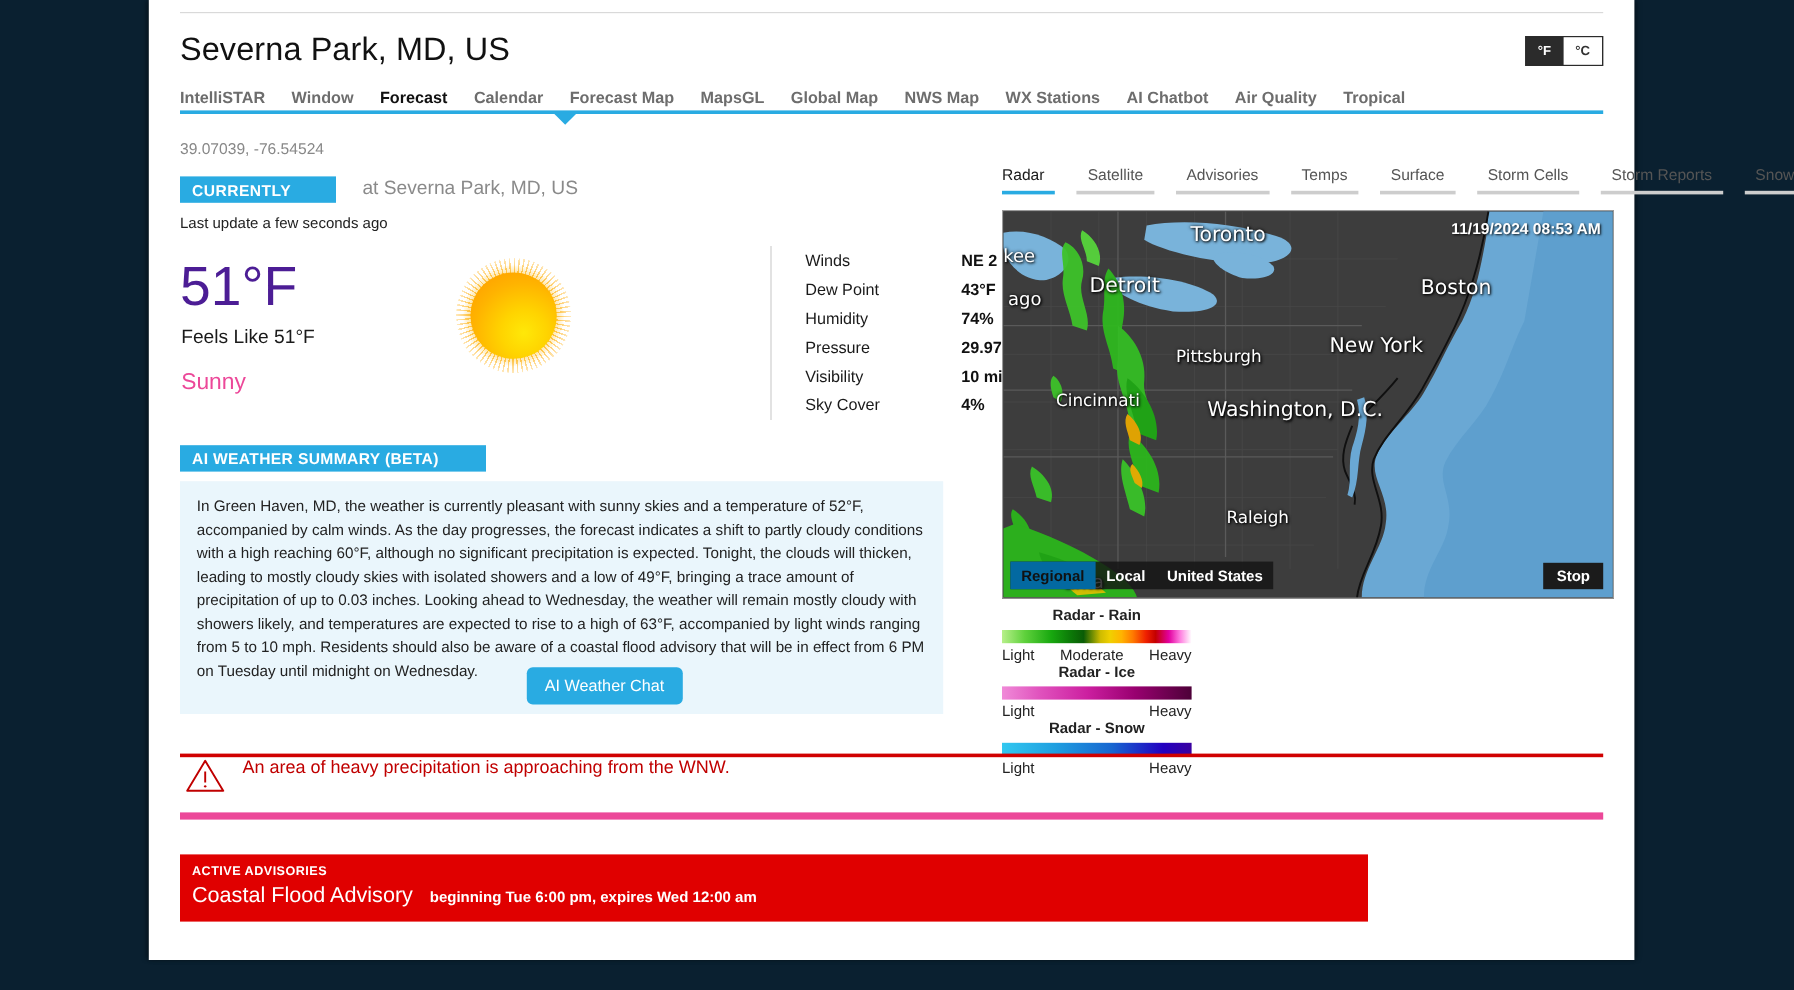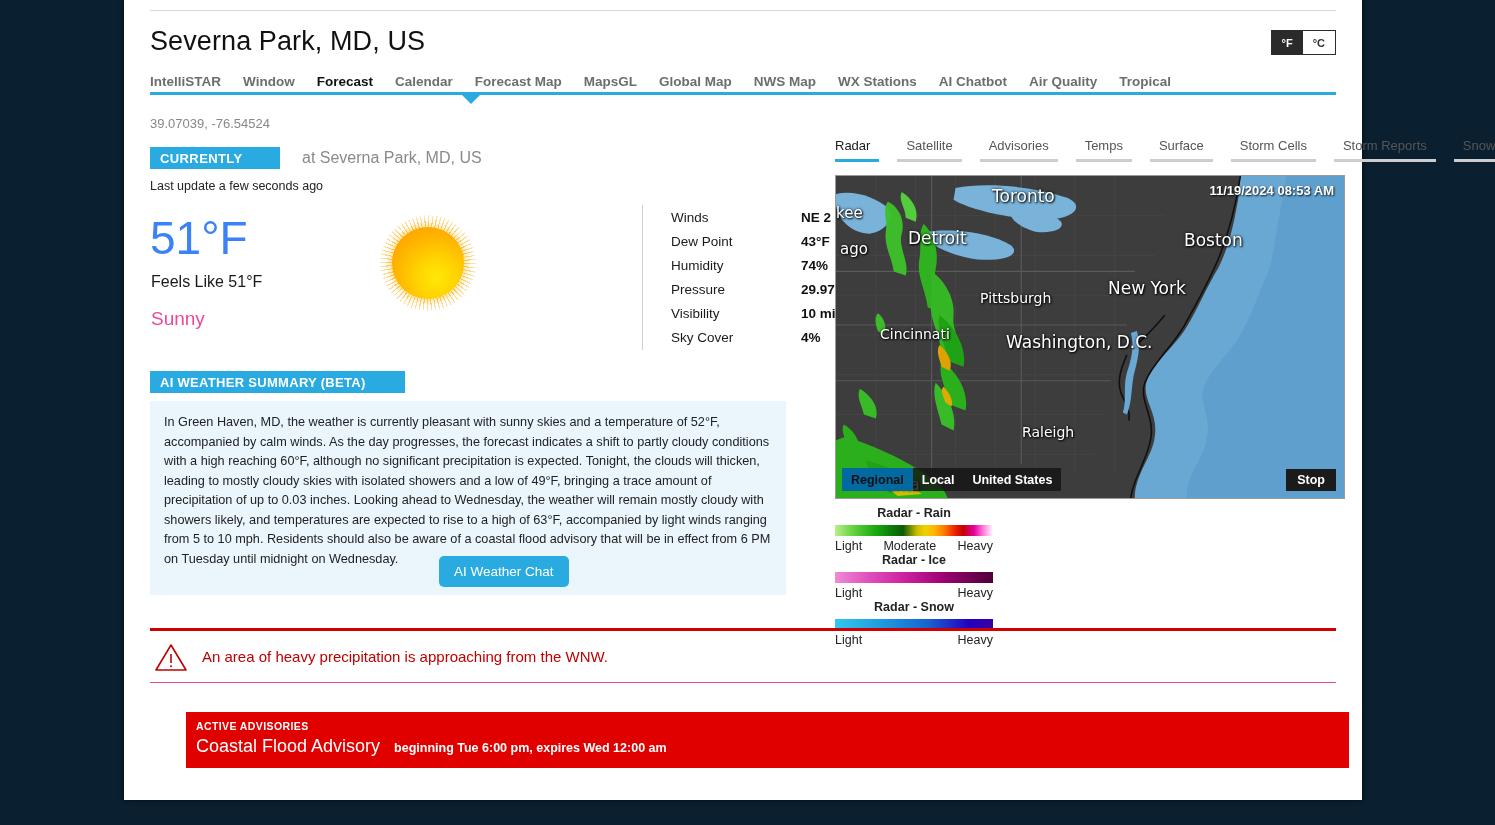--- a/index.html
+++ b/index.html
@@ -146,21 +146,21 @@
   .cc {
     position: absolute;
     left: 26px; top: 205px;
     width: 790px;
     height: 150px;
   }
   .cc-temp {
     position: absolute;
     left: 0; top: 10px;
     font-size: 46px;
-    color: #3b82f6;
+    color: #4c1d95;
     font-weight: normal;
     line-height: 1;
     text-align: center;
   }
   .cc-feels {
     position: absolute;
     left: 1px; top: 68px;
     font-size: 16px;
     color: #1a1a1a;
   }
@@ -379,42 +379,41 @@
   .lg-bar.snow {
     background: linear-gradient(90deg, #32c8f0 0%, #1f9fe0 28%, #1766d0 58%, #2200c0 85%, #3a00a0 100%);
   }
 
   
   .precip-alert {
     position: absolute;
     left: 26px; top: 628px;
     width: 1186px;
     border-top: 3px solid #d00000;
-    border-bottom: 1px solid #ec4899;
+    border-bottom: 6px solid #ec4899;
     height: 55px;
     display: flex;
-    align-items: center;
+    align-items: flex-start;
     padding-left: 4px;
   }
   .precip-alert .warn-icon { width: 34px; height: 30px; margin-right: 14px; }
   .precip-alert .msg {
     font-size: 15px;
     color: #c00000;
   }
 
   
   .advisories {
     position: absolute;
     left: 26px; top: 712px;
-    width: 1163px;
+    width: 990px;
     height: 56px;
     background: #e00000;
     color: #ffffff;
     padding: 8px 0 0 10px;
-    margin-left: 36px;
   }
   .adv-head {
     font-size: 10.5px;
     font-weight: bold;
     letter-spacing: 0.4px;
   }
   .adv-row {
     margin-top: 4px;
     display: flex;
     align-items: baseline;

